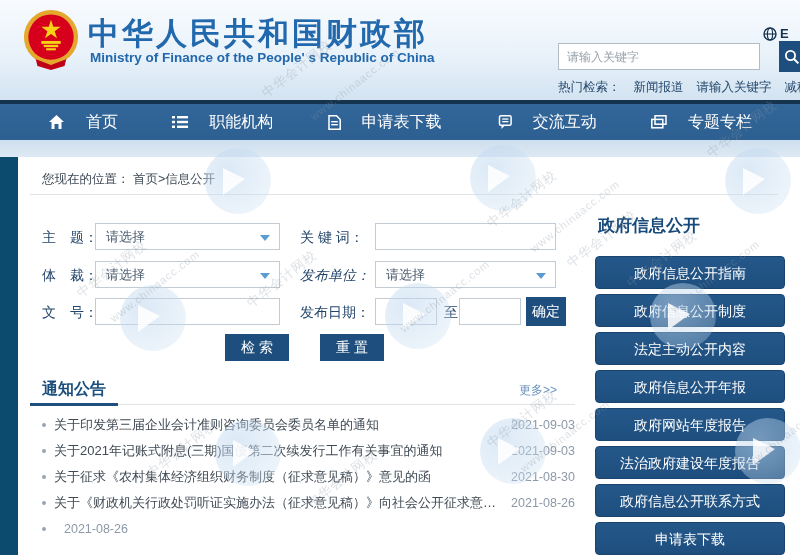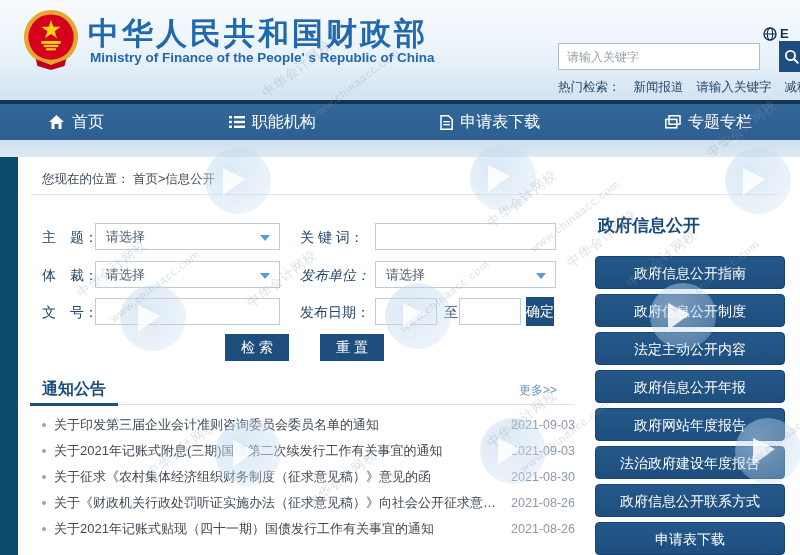--- a/index.html
+++ b/index.html
@@ -26,21 +26,21 @@
                 align-items:center; justify-content:flex-start; padding-left:5px; }
   .hot-row { position:absolute; left:558px; top:79px; font-size:12.5px; color:#25496d;
              display:flex; gap:13px; white-space:nowrap; }
   .hot-row a { color:#25496d; text-decoration:none; }
 
   
   .nav-strip { position:absolute; top:100px; left:0; width:800px; height:4px; background:#17344e; }
   .nav { position:absolute; top:104px; left:0; width:800px; height:36px;
          background:linear-gradient(180deg,#336699 0%,#2d6091 100%);
          display:flex; align-items:center; justify-content:space-between; padding:0 48px; }
-  .nav-item { display:flex; align-items:center; gap:7px; color:#fff; font-size:16px;
+  .nav-item { display:flex; align-items:center; gap:21px; color:#fff; font-size:16px;
               cursor:pointer; white-space:nowrap;justify-content:space-between; }
   .nav-item svg { display:block; }
 
   .band { position:absolute; top:140px; left:0; width:800px; height:17px;
           background:linear-gradient(180deg,#cfdfee 0%,#dde9f4 100%); }
 
   
   .content { position:absolute; top:157px; left:18px; width:782px; height:398px; background:#fff; }
   .breadcrumb { position:absolute; left:24px; top:14px; font-size:12.5px; color:#3f4a55; }
   .breadcrumb b { font-weight:normal; color:#3f4a55; }
@@ -153,20 +153,29 @@
     </div>
     <div class="nav-item">
       <svg width="13" height="15" viewBox="0 0 13 15">
         <path d="M1 0.8 H8.5 L12.2 4.5 V14.2 H1 Z" fill="none" stroke="#fff" stroke-width="1.5"></path>
         <rect x="3.2" y="6" width="6.6" height="1.4" fill="#fff"></rect>
         <rect x="3.2" y="9" width="6.6" height="1.4" fill="#fff"></rect>
       </svg>
       <span>申请表下载</span>
     </div>
     <div class="nav-item">
+      <svg width="16" height="15" viewBox="0 0 16 15">
+        <rect x="3.5" y="0.8" width="11.6" height="9.4" rx="1.5" fill="none" stroke="#fff" stroke-width="1.5"></rect>
+        <path d="M5.5 10 L5.5 14 L9.2 10 Z" fill="#fff"></path>
+        <rect x="6.2" y="3.4" width="6.2" height="1.3" fill="#fff"></rect>
+        <rect x="6.2" y="6" width="6.2" height="1.3" fill="#fff"></rect>
+      </svg>
+      <span>交流互动</span>
+    </div>
+    <div class="nav-item">
       <svg width="16" height="14" viewBox="0 0 16 14">
         <rect x="4" y="0.8" width="11" height="8.4" fill="none" stroke="#fff" stroke-width="1.5"></rect>
         <rect x="0.8" y="4.4" width="11" height="8.4" fill="none" stroke="#fff" stroke-width="1.5"></rect>
       </svg>
       <span>专题专栏</span>
     </div>
   </div>
   <div class="band"></div>
 
   <div class="content">
@@ -203,21 +212,21 @@
       <input type="text" style="">
     </div>
     <div class="f-label" style="left:282px; top:147px;">发布日期：</div>
     <div class="f-input" style="left:357px; top:141px; width:62px;">
       <input type="text" style="">
     </div>
     <div class="f-label" style="left:426px; top:147px;">至</div>
     <div class="f-input" style="left:441px; top:141px; width:62px;">
       <input type="text" style="">
     </div>
-    <button class="btn-navy" style="position:absolute; left:508px; top:140px; width:28px; height:29px; font-size:14px;">确定</button>
+    <button class="btn-navy" style="position:absolute; left:508px; top:140px; width:40px; height:29px; font-size:14px;">确定</button>
 
     <button class="btn-navy" style="position:absolute; left:207px; top:177px; width:64px; height:27px; font-size:14px;">检 索</button>
     <button class="btn-navy" style="position:absolute; left:302px; top:177px; width:64px; height:27px; font-size:14px;">重 置</button>
 
     <div class="sec-title">通知公告</div>
     <a class="more-link">更多&gt;&gt;</a>
     <div class="sec-rule"></div>
     <div class="sec-rule-dark"></div>
 
     <div class="notice-row" style="top:257px;">
@@ -235,21 +244,20 @@
       <span class="n-title">关于征求《农村集体经济组织财务制度（征求意见稿）》意见的函</span>
       <span class="n-date">2021-08-30</span>
     </div>
     <div class="notice-row" style="top:335px;">
       <span class="dot"></span>
       <span class="n-title">关于《财政机关行政处罚听证实施办法（征求意见稿）》向社会公开征求意见的通知</span>
       <span class="n-date">2021-08-26</span>
     </div>
     <div class="notice-row" style="top:361px;">
       <span class="dot"></span>
-      <span class="n-title">关于2021年记账式贴现（四十一期）国债发行工作有关事宜的通知</span>
       <span class="n-date">2021-08-26</span>
     </div>
 
     <div class="side-title">政府信息公开</div>
     <div class="side-btn" style="top:99px;">政府信息公开指南</div>
     <div class="side-btn" style="top:137px;">政府信息公开制度</div>
     <div class="side-btn" style="top:175px;">法定主动公开内容</div>
     <div class="side-btn" style="top:213px;">政府信息公开年报</div>
     <div class="side-btn" style="top:251px;">政府网站年度报告</div>
     <div class="side-btn" style="top:289px;">法治政府建设年度报告</div>

